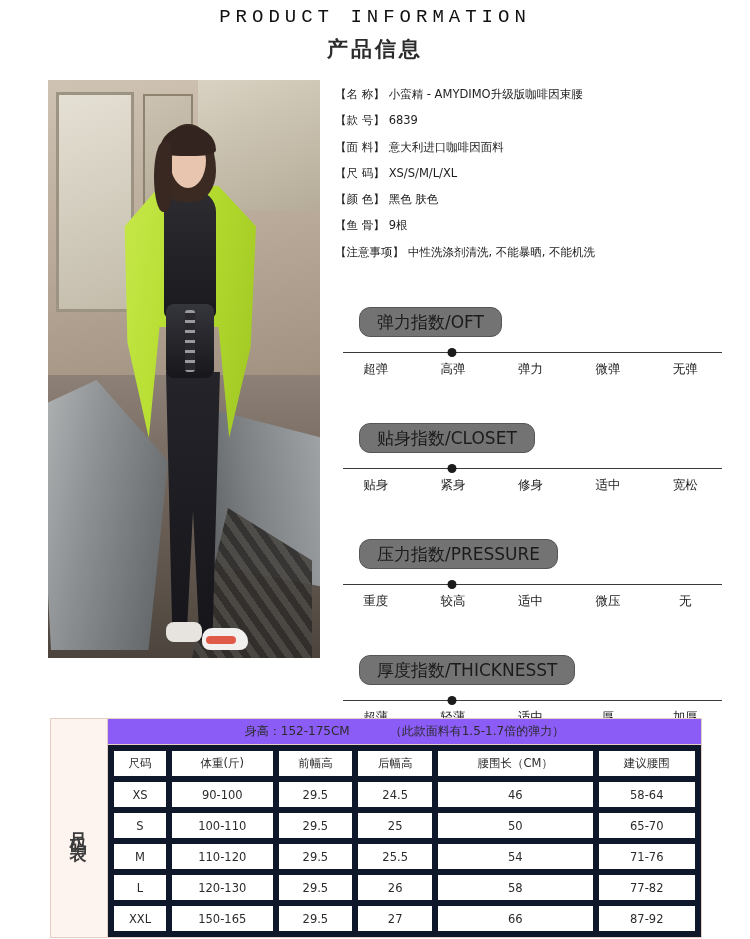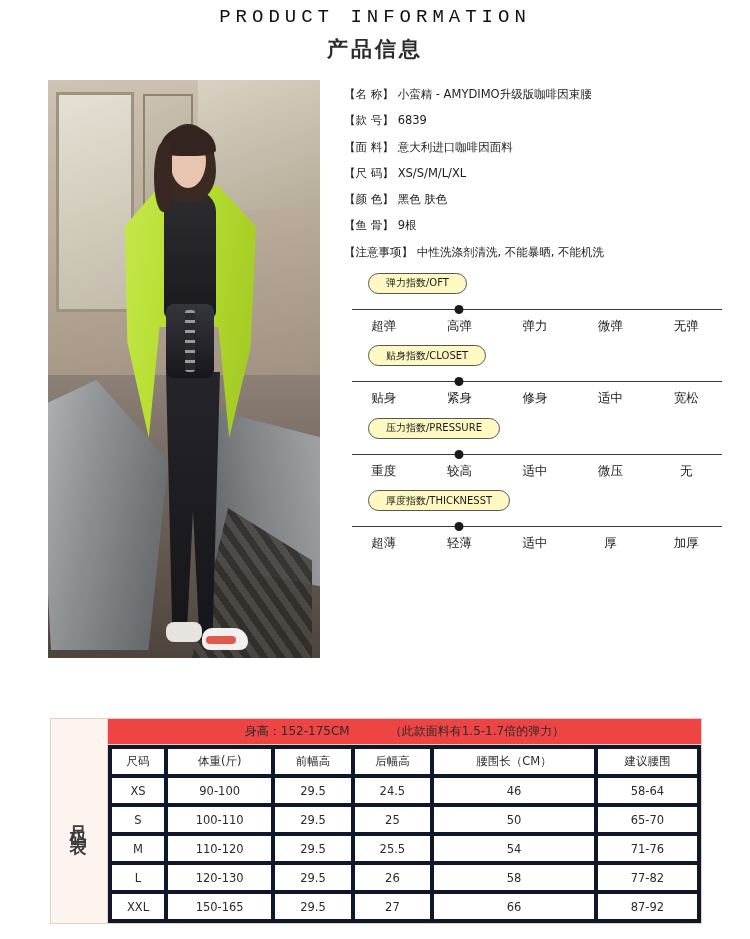--- a/index.html
+++ b/index.html
@@ -200,21 +200,21 @@
     position: absolute;
     left: 44px; top: 498px;
     width: 36px; height: 20px;
     background: #e7e4e0;
     border-radius: 8px;
   }
 
   
   .specs {
     flex: 1 1 auto;
-    padding-left: 24px;
+    padding-left: 15px;
     padding-top: 8px;
   }
   .spec-line {
     font-family: "DejaVu Sans", sans-serif;
     font-size: 11.5px;
     color: #1e1e1e;
     margin-bottom: 12.5px;
     line-height: 1.2;
     white-space: nowrap;
   }
@@ -228,25 +228,26 @@
   
   .index-group {
     margin-top: 6px;
     margin-bottom: 8px;
   }
   .index-pill {
     display: inline-block;
     border: 1px solid #555;
     border-radius: 11px;
     padding: 2.5px 17px;
-    font-size: 10px;
+    font-size: 17px;
     font-family: "DejaVu Sans", sans-serif;
     color: #1b1b1b;
     margin-left: 24px;
-    background: #fef9c3;
+    background: #737373;
+    margin-top: 35px;
   }
   .scale-wrap {
     position: relative;
     margin-top: 11px;
     height: 32px;
   }
   .scale-line {
     position: absolute;
     left: 8px; right: 4px;
     top: 4px;
@@ -300,40 +301,40 @@
     font-size: 17px;
     font-weight: 700;
     color: #3a3a3a;
     writing-mode: vertical-rl;
     letter-spacing: 6px;
   }
   .size-body {
     flex: 1 1 auto;
   }
   .size-head {
-    background: #ef4444;
+    background: #8b5cf6;
     display: flex;
     justify-content: center;
     align-items: center;
     height: 25px;
     border-bottom: 1px solid #e3cfc4;
     font-family: "DejaVu Sans", sans-serif;
     font-size: 12px;
     color: #2b2b2b;
   }
   .size-head .gap { display:inline-block; width: 40px; }
   table.size-table {
     width: 100%;
     border-collapse: collapse;
     font-family: "DejaVu Sans", sans-serif;
     font-size: 11.5px;
     color: #2b2b2b;
   }
   table.size-table th, table.size-table td {
-    border: 4px solid #0f172a;
+    border: 6px solid #0f172a;
     text-align: center;
     height: 25px;
     font-weight: 400;
     padding: 0;
   }
   table.size-table th {
     background: #fff;
   }
   table.size-table td:first-child { width: 52px; }
 </style>

